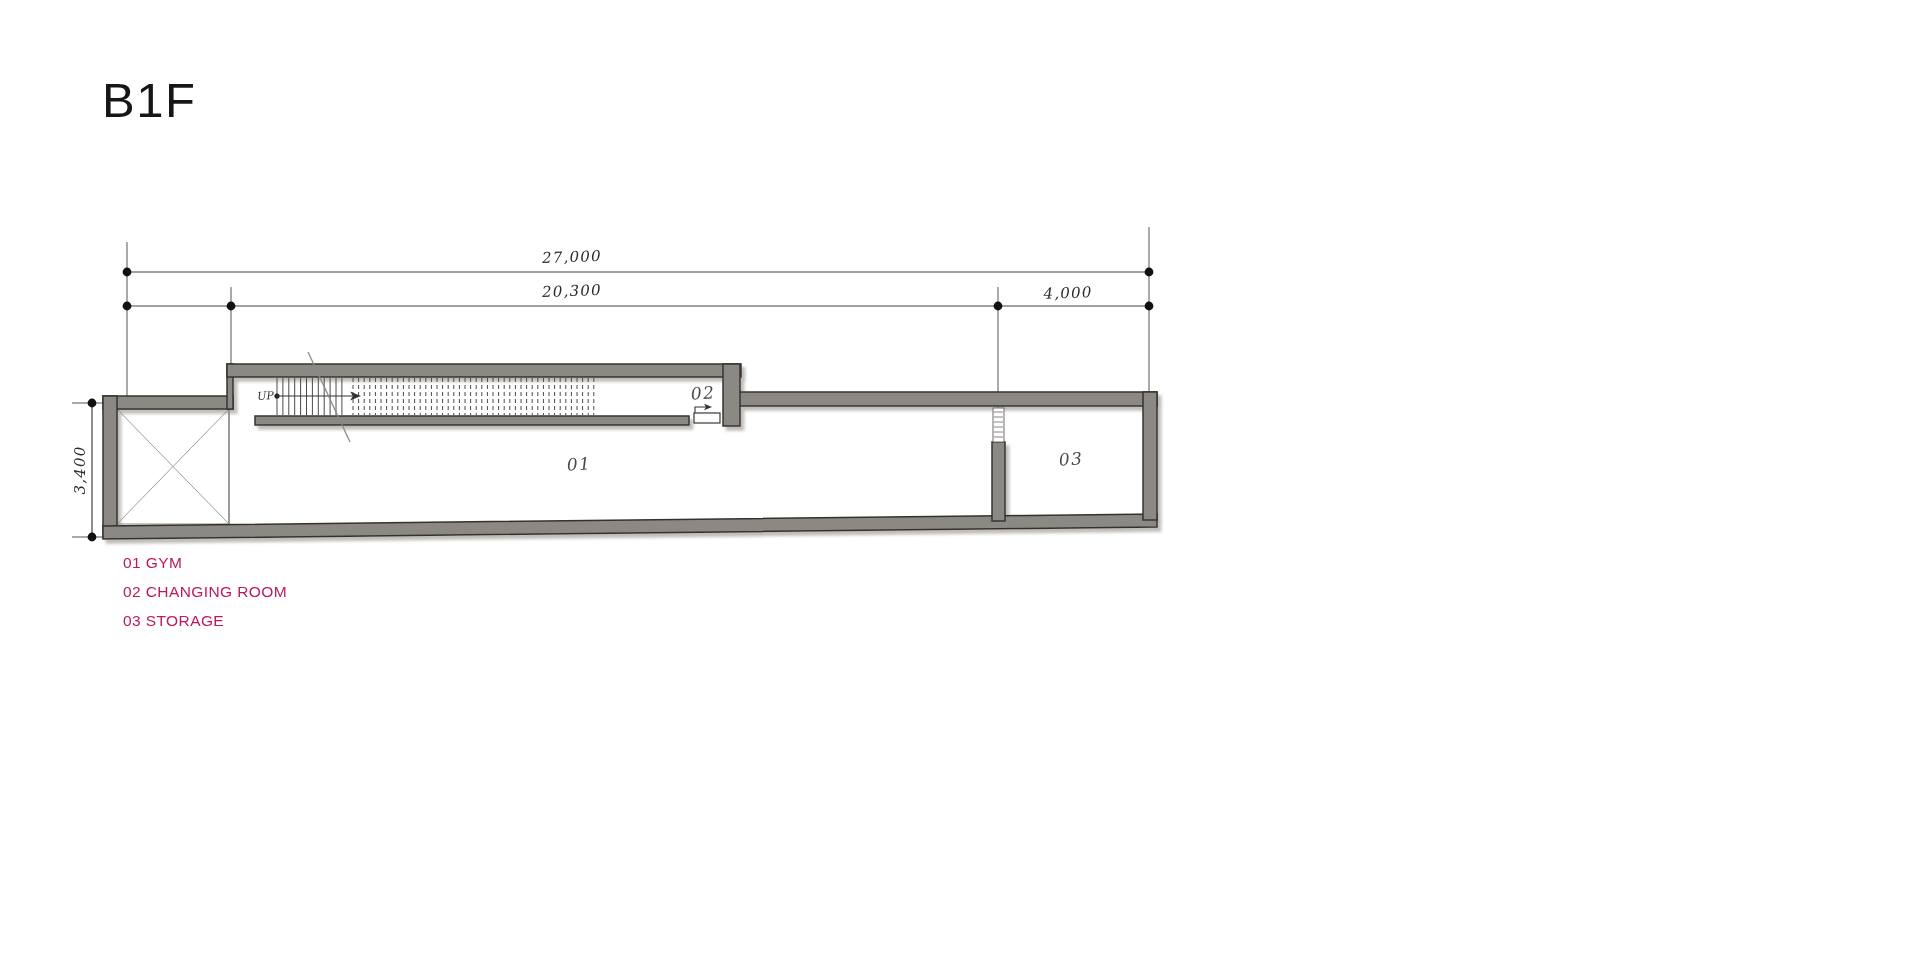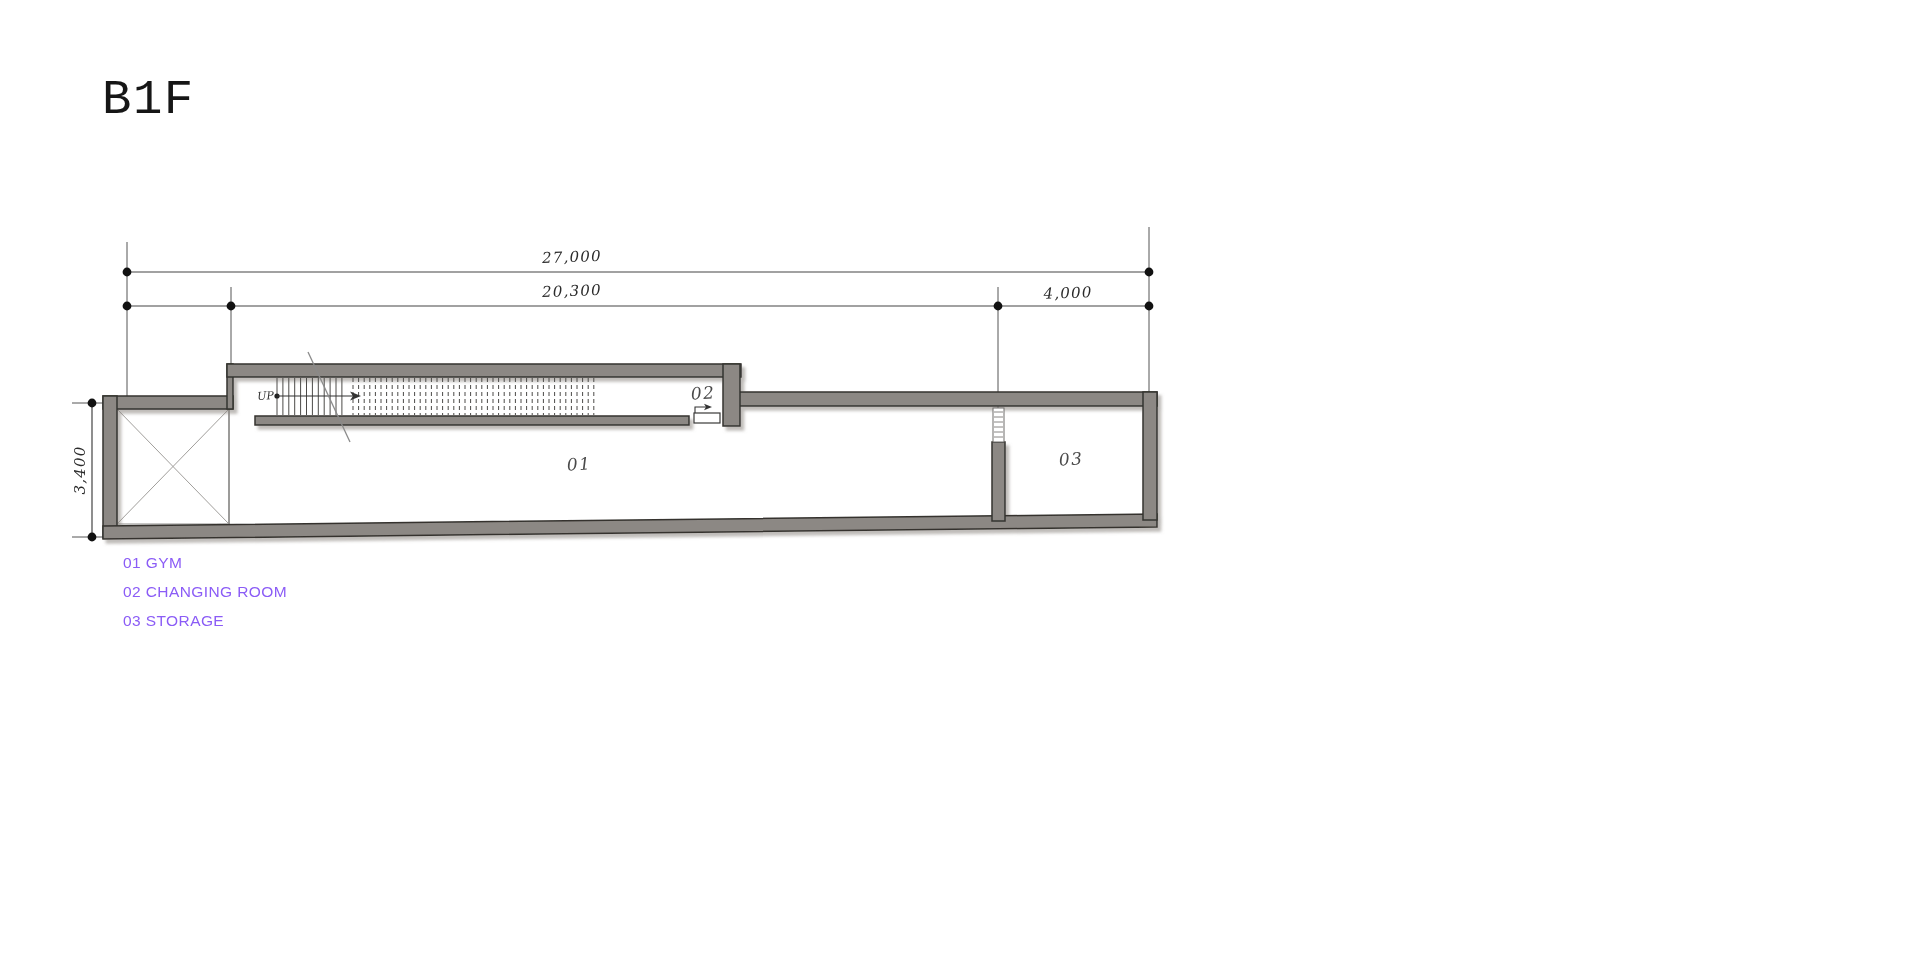--- a/index.html
+++ b/index.html
@@ -1,29 +1,29 @@
 <!DOCTYPE html>
 <html><head>
 <meta charset="utf-8">
 <style>
   html,body{margin:0;padding:0;background:#ffffff;}
   body{width:1920px;height:969px;position:relative;overflow:hidden;
        font-family:"Liberation Sans",sans-serif;}
   .abs{position:absolute;}
-  .title{font-family:Liberation Mono, monospace;font-size:49px;font-weight:400;
+  .title{font-family:Liberation Sans, sans-serif;font-size:49px;font-weight:400;
          color:#161616;letter-spacing:1.5px;}
   .hand{font-family:"DejaVu Serif",serif;font-style:italic;color:#2b2b2b;white-space:nowrap;}
   .dim-label{font-size:15px;letter-spacing:1.2px;
              transform:translate(-50%,-50%) rotate(-2deg);}
   .dim-label-v{font-size:15px;letter-spacing:1.2px;
                transform:translate(-50%,-50%) rotate(-90deg);}
   .room-label{font-size:17px;color:#4a4a4a;letter-spacing:1.5px;
               transform:translate(-50%,-50%) rotate(-4deg);}
   .up-label{font-size:11px;color:#333;transform:translate(-100%,-50%) rotate(-4deg);}
-  .legend{font-size:15.5px;color:#8b5cf6;letter-spacing:0.4px;line-height:29px;}
+  .legend{font-size:15.5px;color:#be185d;letter-spacing:0.4px;line-height:29px;}
   .legend-row span{white-space:pre;}
   svg{position:absolute;left:0;top:0;}
 </style>
 </head>
 <body>
 
 <svg width="1920" height="969" viewBox="0 0 1920 969">
   <defs>
     <filter id="wallshadow" x="-20%" y="-20%" width="140%" height="140%">
       <feDropShadow dx="3.5" dy="4" stdDeviation="1.6" flood-color="#8a857f" flood-opacity="0.55"></feDropShadow>

